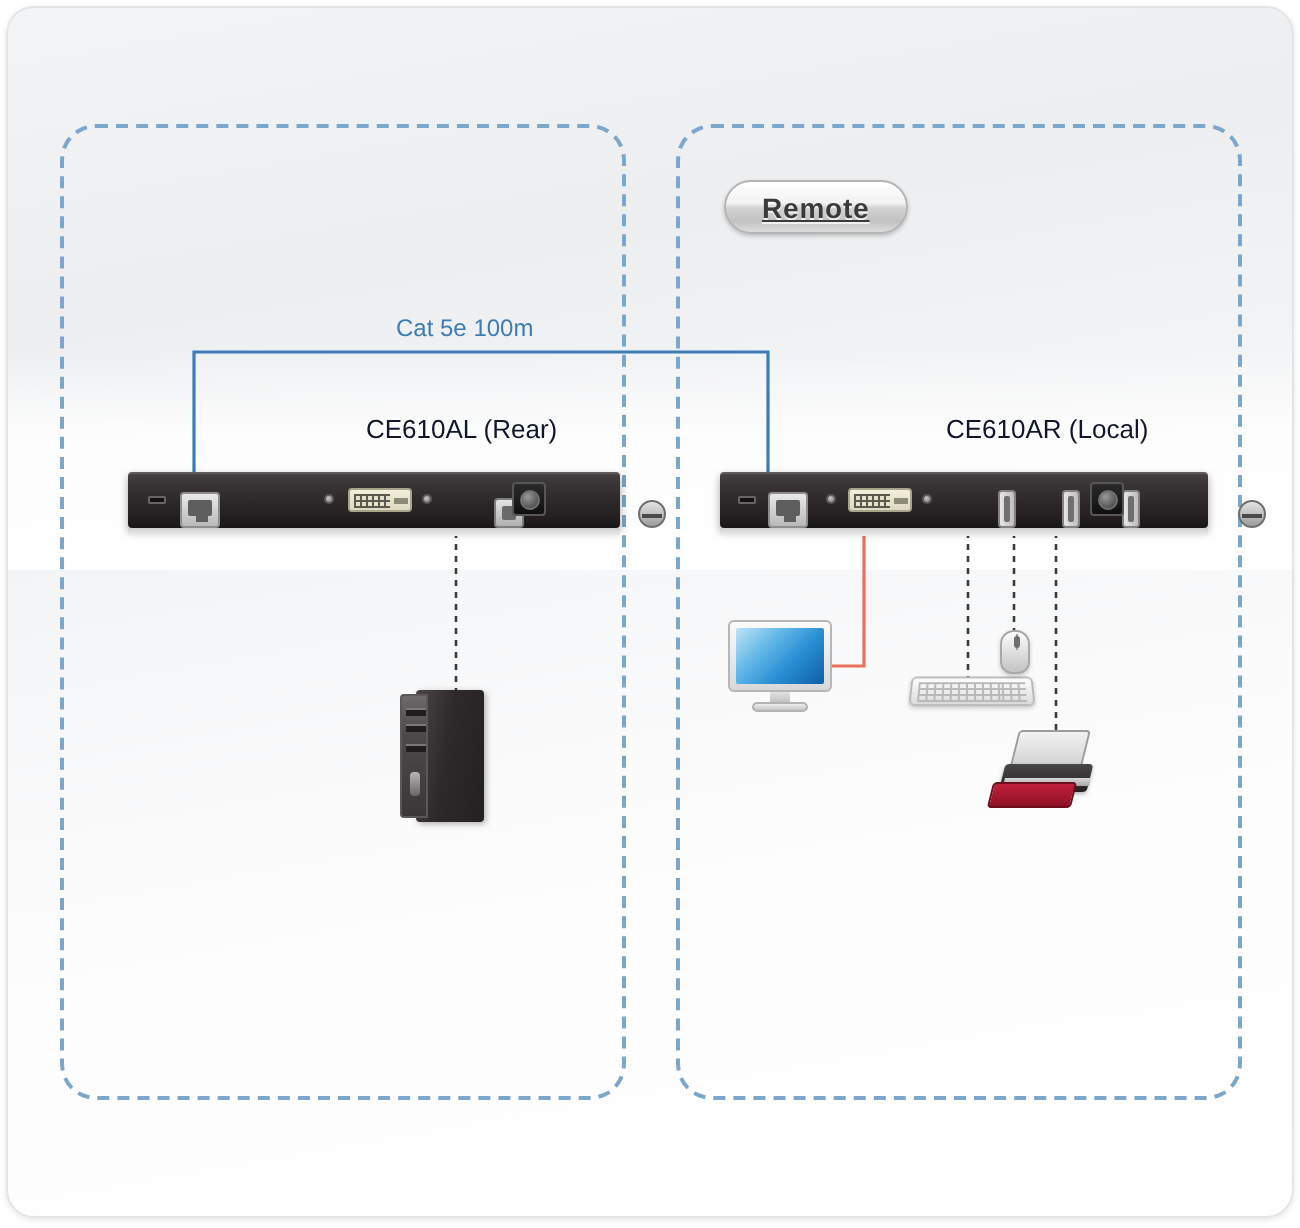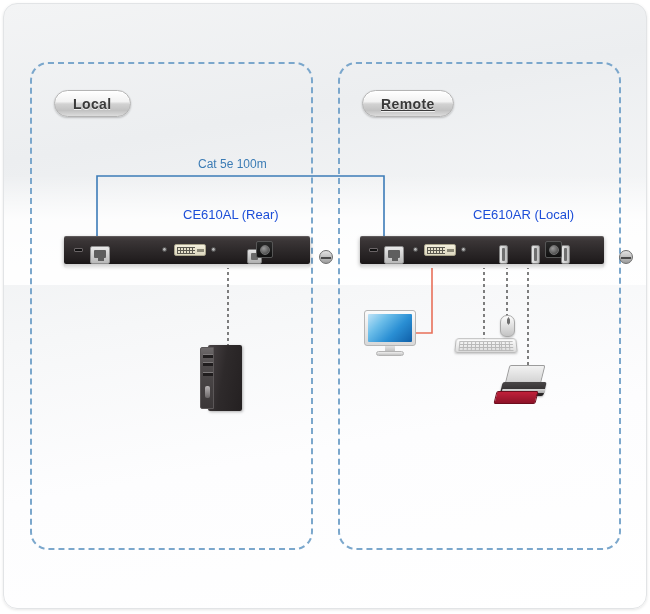--- a/index.html
+++ b/index.html
@@ -58,21 +58,21 @@
     letter-spacing: .4px;
     text-shadow: 0 1px 0 rgba(255,255,255,.75);
   }
   #badge-local  { left: 54px;  top: 90px; }
   #badge-remote { left: 362px; top: 90px; text-decoration: underline; }
 
   
   .dev-label {
     position: absolute;
     font-size: 13px;
-    color: #1d4ed8;
+    color: #0f172a;
     white-space: nowrap;
   }
   #label-local-dev  { left: 183px; top: 207px; }
   #label-remote-dev { left: 473px; top: 207px; }
   #label-cat5e {
     position: absolute;
     left: 198px; top: 157px;
     font-size: 12px;
     color: #3c7cb5;
     white-space: nowrap;
@@ -283,21 +283,20 @@
 <body>
 
 <div id="stage">
 
   <div class="outer-card"></div>
   <div class="mid-band"></div>
 
   <div class="zone" id="zone-local"></div>
   <div class="zone" id="zone-remote"></div>
 
-  <div class="badge" id="badge-local">Local</div>
   <div class="badge" id="badge-remote">Remote</div>
 
   <div id="label-cat5e">Cat 5e 100m</div>
 
   <svg id="cables">
 
     <polyline points="97,248 97,176 384,176 384,248" fill="none" stroke="#3d7cb8" stroke-width="1.6"></polyline>
 
     <polyline points="432,264 432,333 415,333" fill="none" stroke="#e8705a" stroke-width="1.6"></polyline>
 

